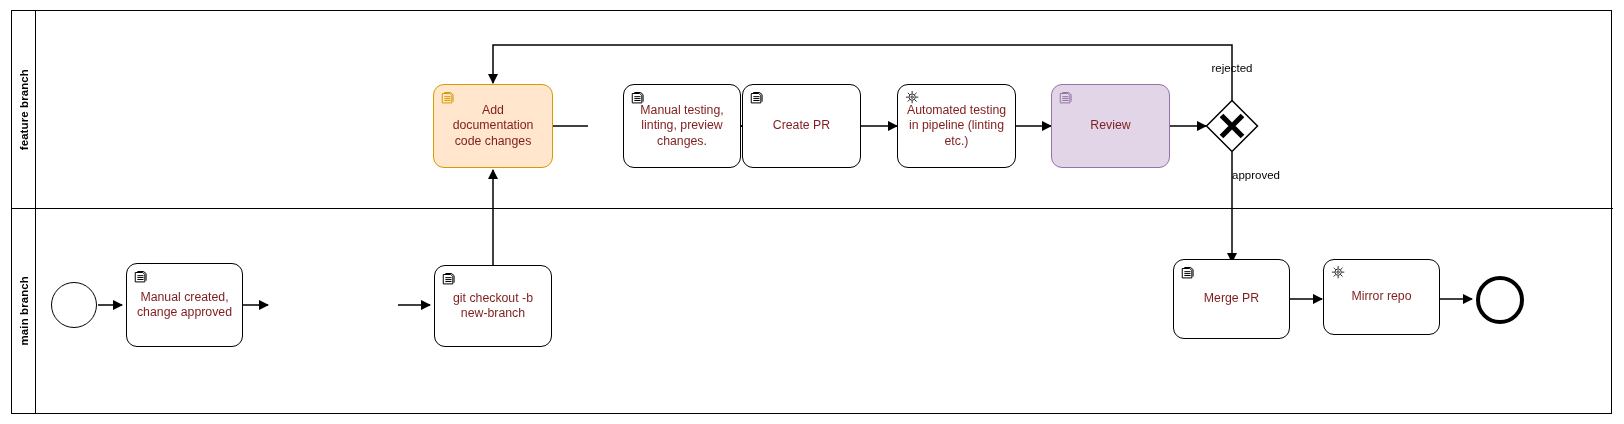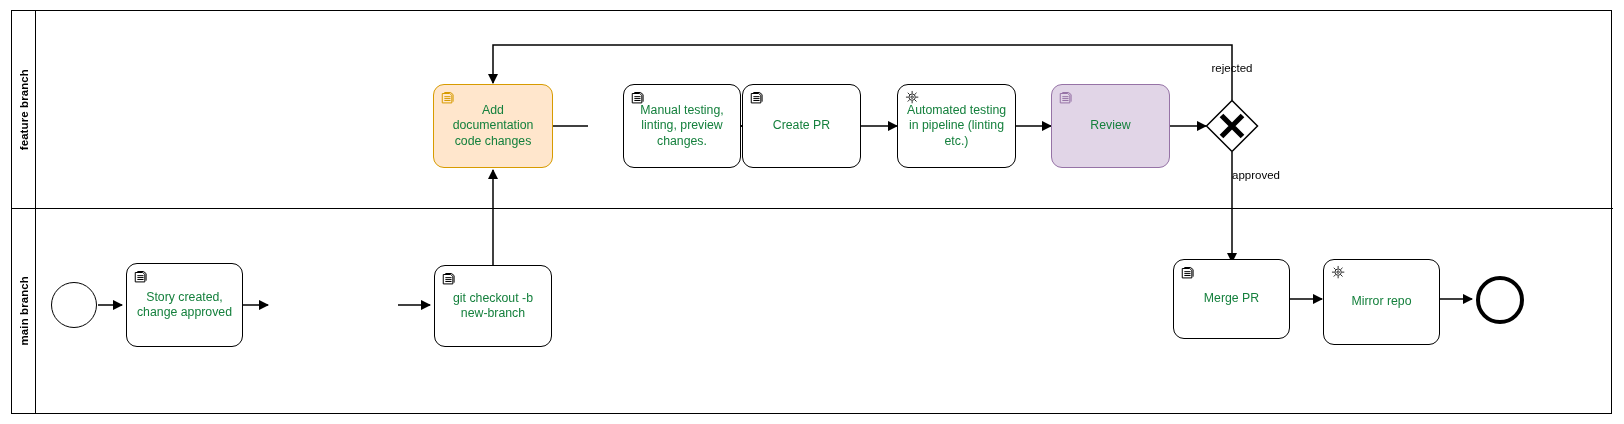--- a/index.html
+++ b/index.html
@@ -63,21 +63,21 @@
     box-sizing: border-box;
     border: 1.5px solid #000000;
     border-radius: 11px;
     background: #ffffff;
     display: flex;
     align-items: center;
     justify-content: center;
     text-align: center;
     font-size: 12.3px;
     line-height: 15.5px;
-    color: #15803d;
+    color: #7f1d1d;
     padding: 6px 8px;
   }
   .task .label {
     width: 100%;
     display: block;
   }
   .task.orange {
     background: #ffe6cc;
     border-color: #d79b00;
   }
@@ -248,21 +248,21 @@
   </div>
 
   <div class="event start" style="left:51px; top:282px; width:46px; height:46px;"></div>
 
   <div class="task" style="left:126px; top:263px; width:117px; height:84px;">
     <svg class="task-icon" viewBox="0 0 20 18">
       <path d="M2.5 4.2 L2.5 15.5 L14 15.5 L14 6.5 L11.5 4.2 Z" fill="none" stroke="#000000" stroke-width="1.2"></path>
       <path d="M5 3 L12.5 3 L15.5 5.5 L15.5 14" fill="none" stroke="#000000" stroke-width="1.2"></path>
       <path d="M5.5 8 L12 8 M5.5 10.3 L12 10.3 M5.5 12.6 L12 12.6" stroke="#000000" stroke-width="1.2" stroke-linecap="round"></path>
     </svg>
-    <span class="label">Story created, change approved</span>
+    <span class="label">Manual created, change approved</span>
   </div>
 
 
   <div class="task" style="left:434px; top:265px; width:118px; height:82px;">
     <svg class="task-icon" viewBox="0 0 20 18">
       <path d="M2.5 4.2 L2.5 15.5 L14 15.5 L14 6.5 L11.5 4.2 Z" fill="none" stroke="#000000" stroke-width="1.2"></path>
       <path d="M5 3 L12.5 3 L15.5 5.5 L15.5 14" fill="none" stroke="#000000" stroke-width="1.2"></path>
       <path d="M5.5 8 L12 8 M5.5 10.3 L12 10.3 M5.5 12.6 L12 12.6" stroke="#000000" stroke-width="1.2" stroke-linecap="round"></path>
     </svg>
     <span class="label">git checkout -b new-branch</span>
@@ -270,21 +270,21 @@
 
   <div class="task" style="left:1173px; top:259px; width:117px; height:80px;">
     <svg class="task-icon" viewBox="0 0 20 18">
       <path d="M2.5 4.2 L2.5 15.5 L14 15.5 L14 6.5 L11.5 4.2 Z" fill="none" stroke="#000000" stroke-width="1.2"></path>
       <path d="M5 3 L12.5 3 L15.5 5.5 L15.5 14" fill="none" stroke="#000000" stroke-width="1.2"></path>
       <path d="M5.5 8 L12 8 M5.5 10.3 L12 10.3 M5.5 12.6 L12 12.6" stroke="#000000" stroke-width="1.2" stroke-linecap="round"></path>
     </svg>
     <span class="label">Merge PR</span>
   </div>
 
-  <div class="task" style="left:1323px; top:259px; width:117px; height:86px;">
+  <div class="task" style="left:1323px; top:259px; width:117px; height:76px;">
     <svg class="task-icon" viewBox="0 0 20 20">
       <g stroke="#000000" stroke-width="1.1" fill="none">
         <circle cx="9.5" cy="9.5" r="4.2"></circle>
         <circle cx="9.5" cy="9.5" r="1.6"></circle>
         <path d="M9.5 1.8 L9.5 4.3 M9.5 14.7 L9.5 17.2
                  M1.8 9.5 L4.3 9.5 M14.7 9.5 L17.2 9.5
                  M4.05 4.05 L5.8 5.8 M13.2 13.2 L15 15
                  M15 4.05 L13.2 5.8 M5.8 13.2 L4.05 15" stroke-linecap="round"></path>
       </g>
     </svg>

